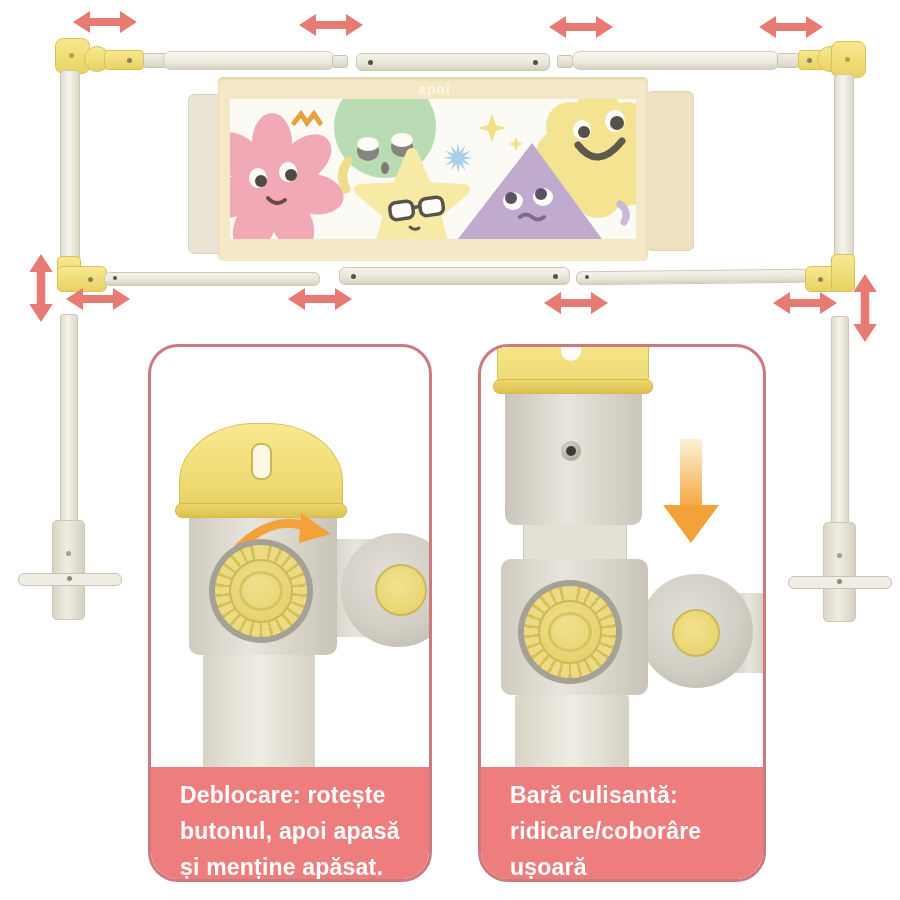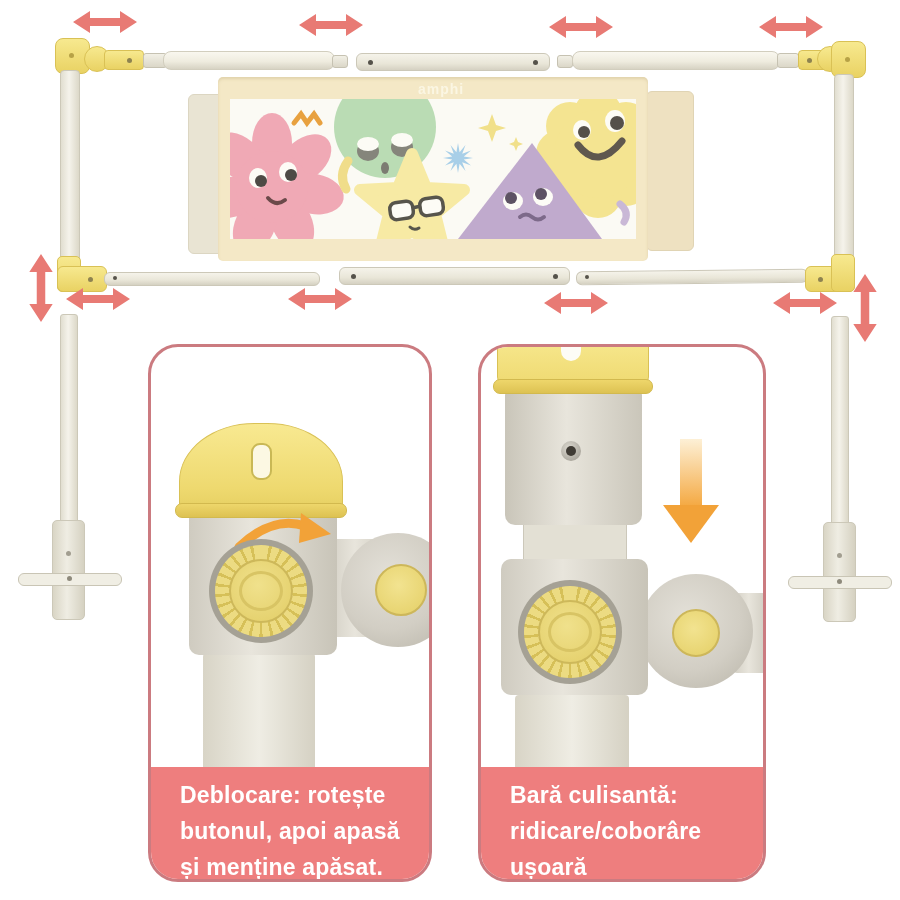--- a/index.html
+++ b/index.html
@@ -85,21 +85,21 @@
   <div class="abs yellowpart" style="left:831px;top:41px;width:33px;height:35px;border-radius:8px">
       <span class="dot" style="left:13px;top:15px;background:#b7a246"></span>
     </div>
 
   <div class="abs post" style="left:60px;top:70px;width:18px;height:198px;border-radius:4px"></div>
   <div class="abs post" style="left:834px;top:74px;width:18px;height:196px;border-radius:4px"></div>
 
   <div class="abs" style="left:188px;top:94px;width:34px;height:158px;background:#e9e4d3;border-radius:6px;border:1px solid #dcd6c2"></div>
   <div class="abs" style="left:646px;top:91px;width:46px;height:158px;background:#eee1c1;border-radius:6px;border:1px solid #e0d4b4"></div>
   <div class="abs" style="left:218px;top:77px;width:430px;height:184px;background:var(--fabric-beige,#f4e8c6);border-radius:5px;box-shadow:inset 0 2px 3px rgba(190,170,120,.35)">
-    <div class="abs watermark" style="left:200px;top:4px">amphi</div>
+    <div class="abs watermark" style="left:200px;top:4px">apoi</div>
     <div class="abs" style="left:12px;top:22px;width:406px;height:140px;background:#fbfaf4;overflow:hidden">
       <svg width="406" height="140" viewBox="0 0 406 140">
 
         <g>
           <g fill="var(--flower-yellow,#f4e491)">
             <circle cx="368" cy="15" r="24"></circle>
               <circle cx="396" cy="27" r="24"></circle>
               <circle cx="406" cy="55" r="24"></circle>
             <circle cx="396" cy="83" r="24"></circle>
               <circle cx="368" cy="95" r="24"></circle>

